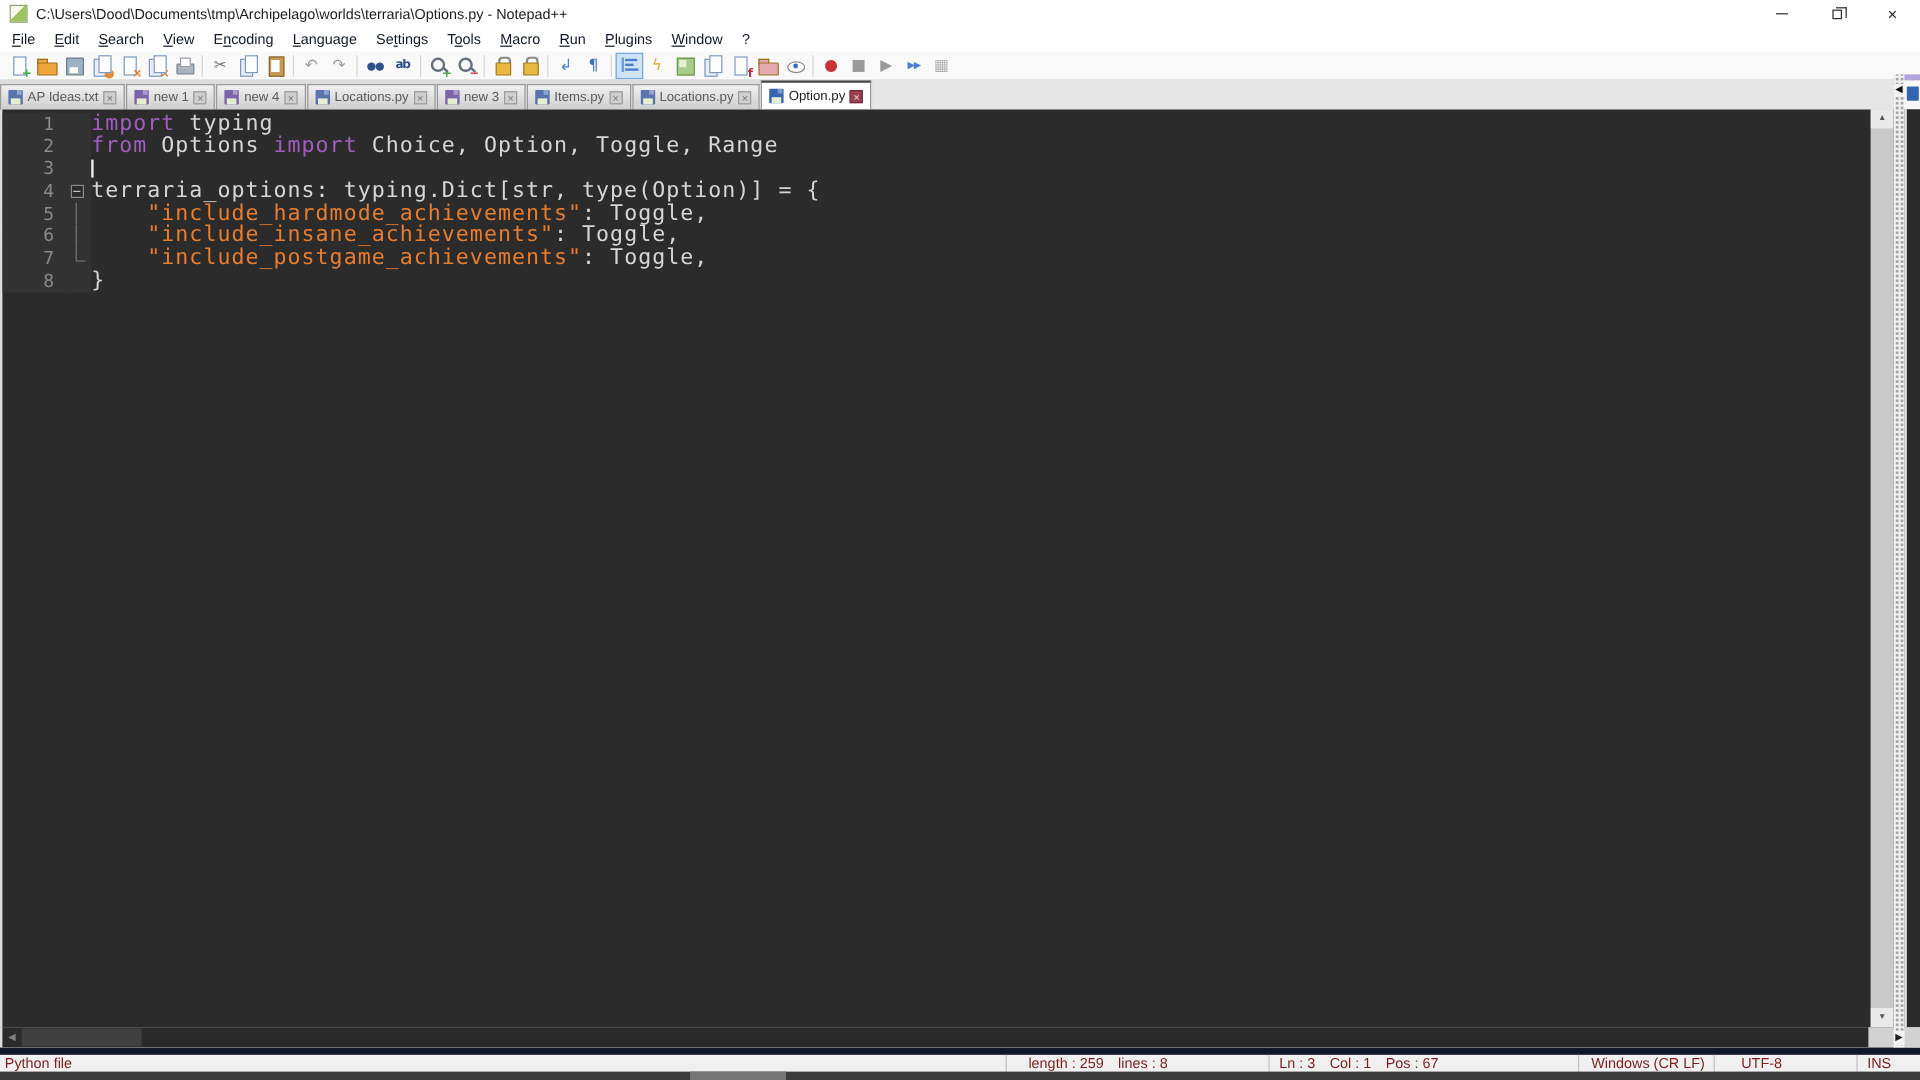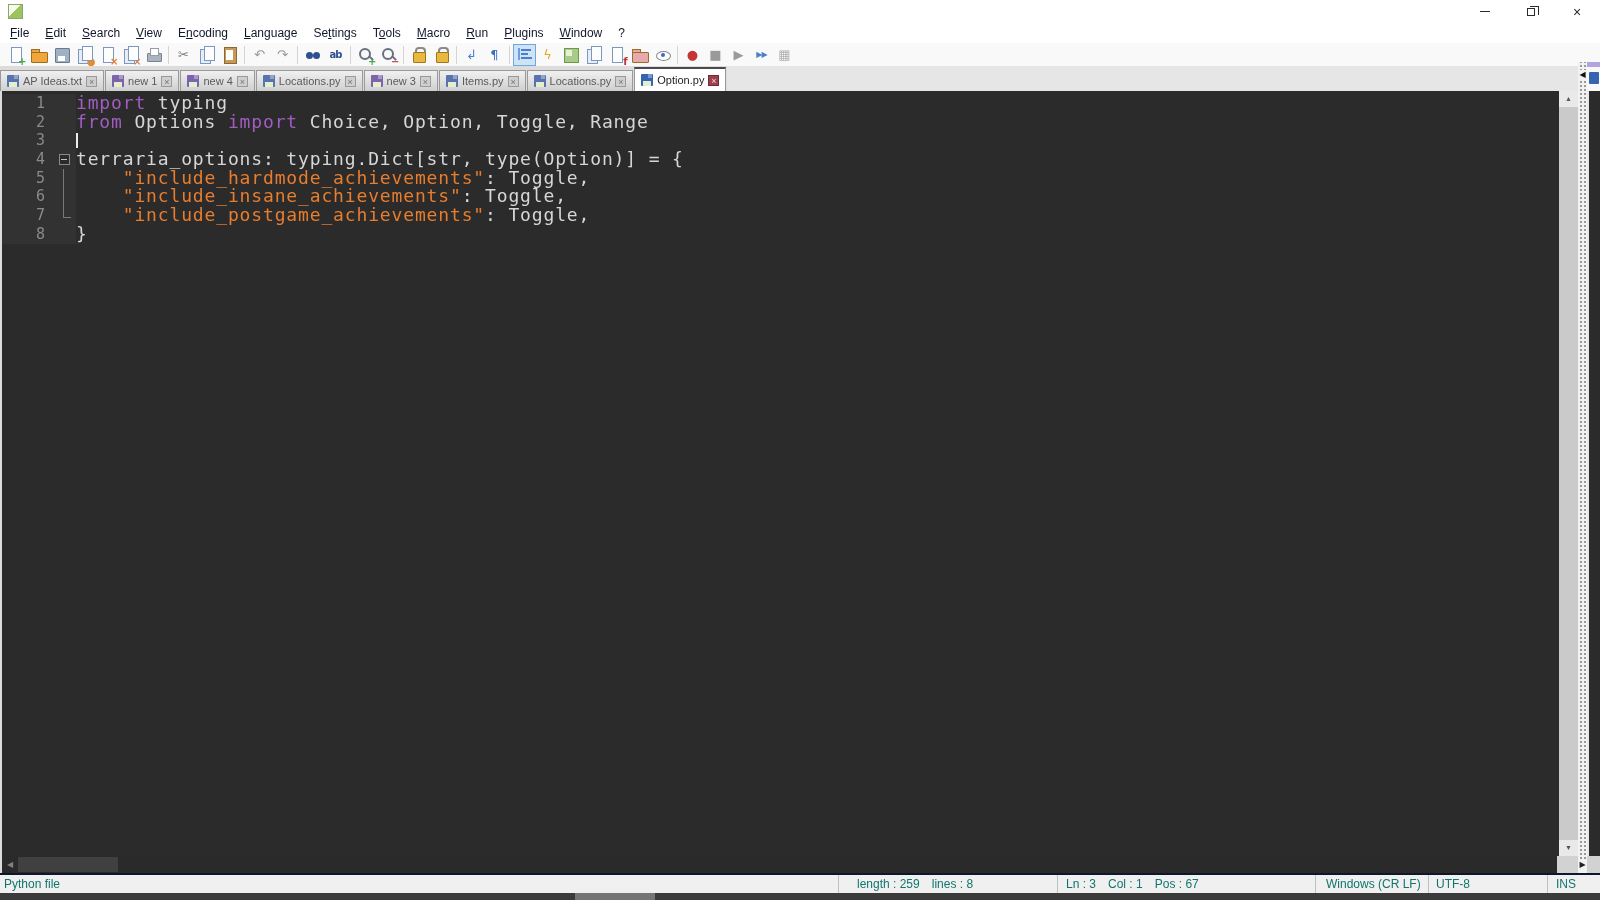--- a/index.html
+++ b/index.html
@@ -133,37 +133,38 @@
   .tab-scroll { position:absolute; left:0; top:8px; width:9px; text-align:center;
                 font-size:8px; color:#111; background:#f2f2f2; line-height:10px; }
   .sliver { width:13px; display:flex; flex-direction:column; }
   .sliver-tab { height:29px; background:#f8f8f8; border-top:5px solid #b2a4de; position:relative; flex:none; }
   .sliver-tab::after { content:""; position:absolute; left:2px; top:5px; width:10px; height:12px;
                        background:#3565b0; border-radius:1px; }
   .sliver-editor { flex:1; background:#2b2b2b; border-left:2px solid #e8e8e8; }
   .sliver-bottom { height:17px; background:#d2d2d2; flex:none; }
 
   
-  .statusbar { height:20px; flex:none; background:#f0f0f0; border-top:2px solid #0f172a;
-               display:flex; font-size:12px; color:#0f766e; align-items:center; }
+  .statusbar { height:20px; flex:none; background:#f0f0f0; border-top:6px solid #0f172a;
+               display:flex; font-size:12px; color:#7f1d1d; align-items:center; }
   .seg { height:100%; display:flex; align-items:center; overflow:hidden; white-space:nowrap; }
   .seg.sb { border-left:1px solid #c0c0c0; }
   .part { margin-right:12px; }
 
   
   .taskbar { height:7px; flex:none; background:#3b3b3b; position:relative; }
   .taskbar-seg { position:absolute; left:575px; top:0; width:80px; height:7px; background:#757575; }
 </style>
 </head>
 <body>
 
 <div id="app">
 
   <div class="titlebar">
     <span class="npp-icon"></span>
+    <span class="title-text">C:\Users\Dood\Documents\tmp\Archipelago\worlds\terraria\Options.py - Notepad++</span>
     <span class="wc-spacer"></span>
     <span id="win-controls" style="display:flex;">
         <span class="wc">
           <span class="wc-min-glyph"></span>
         </span>
         <span class="wc">
           <span class="wc-rest-glyph"></span>
         </span>
         <span class="wc">
           <span class="wc-close-glyph">×</span>
@@ -443,21 +444,21 @@
         <span class="part">lines : 8</span>
       </div>
       <div class="seg sb" style="width: 258px; padding-left: 8px;">
         <span class="part">Ln : 3</span>
         <span class="part">Col : 1</span>
         <span class="part">Pos : 67</span>
       </div>
       <div class="seg sb" style="width: 113px; padding-left: 10px;">
         <span class="part">Windows (CR LF)</span>
       </div>
-      <div class="seg sb" style="width: 119px; padding-left: 7px;">
+      <div class="seg sb" style="width: 119px; padding-left: 22px;">
         <span class="part">UTF-8</span>
       </div>
       <div class="seg sb" style="width: 53px; padding-left: 8px;">
         <span class="part">INS</span>
       </div>
     </div>
 
   <div class="taskbar">
     <div class="taskbar-seg"></div>
   </div>

